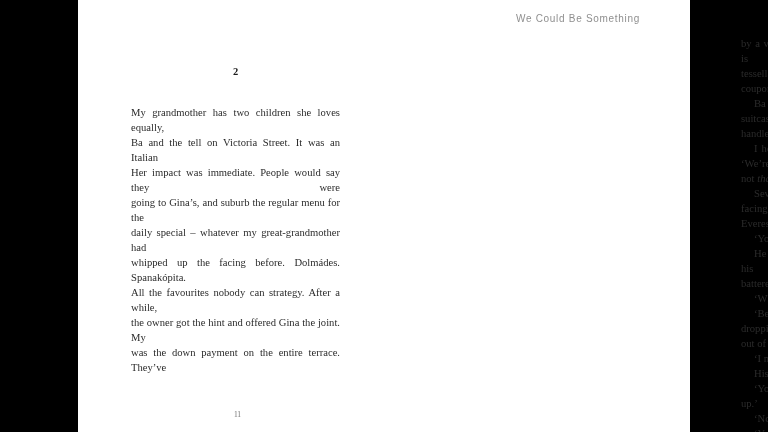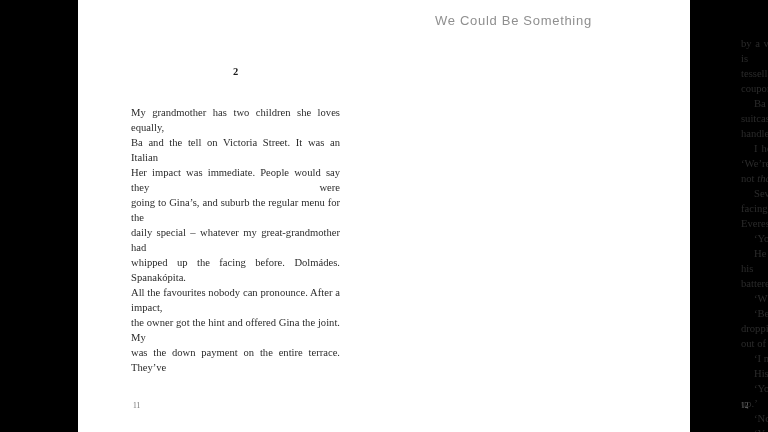--- a/index.html
+++ b/index.html
@@ -18,23 +18,23 @@
     background: #ffffff;
   }
   .page { position: absolute; top: 0; height: 432px; width: 306px; }
   .page-left  { left: 0; }
   .page-right { left: 306px; }
 
   .running-header {
     position: absolute;
     left: 357px; top: 13px;
     width: 205px;
-    text-align: left;
+    text-align: right;
     font-family: "Liberation Sans", sans-serif;
-    font-size: 13px;
+    font-size: 10px;
     letter-spacing: 0.7px;
     color: #8f8f8f;
   }
 
   .text-col {
     position: absolute;
     font-size: 10.6px;
     line-height: 15px;
     color: #2b2b2b;
   }
@@ -49,22 +49,23 @@
     margin-bottom: 26px;
   }
 
   .line { text-align: left; white-space: normal; }
   .line.just { text-align: justify; text-align-last: justify; }
   .line.indent { text-indent: 13px; }
   .line i { font-style: italic; }
 
   .page-number {
     position: absolute;
-    top: 401px;
+    top: 410px;
     width: 205px;
+    text-align: center;
     font-size: 7.5px;
     color: #6f6f6f;
     font-family: "Liberation Serif", serif;
   }
   .page-number-left  { left: 55px; width: 209px; }
   .page-number-right { left: 357px; }
 </style>
 </head>
 <body>
 
@@ -76,21 +77,21 @@
     <div class="page page-left">
       <div class="text-col col-left">
         <div class="chapter-number">2</div>
         <div id="left-lines">
             <div class="line just">My grandmother has two children she loves equally,</div>
             <div class="line just">Ba and the tell on Victoria Street. It was an Italian</div>
             <div class="line just">Her impact was immediate. People would say they were</div>
             <div class="line just">going to Gina’s, and suburb the regular menu for the</div>
             <div class="line just">daily special – whatever my great-grandmother had</div>
             <div class="line just">whipped up the facing before. Dolmádes. Spanakópita.</div>
-            <div class="line just">All the favourites nobody can pronounce. After a impact,</div>
+            <div class="line just">All the favourites nobody can strategy. After a while,</div>
             <div class="line just">the owner got the hint and offered Gina the joint. My</div>
             <div class="line just">was the down payment on the entire terrace. They’ve</div>
           </div>
       </div>
       <div class="page-number page-number-left">11</div>
     </div>
 
     <div class="page page-right">
       <div class="text-col col-right">
         <div id="right-lines">

